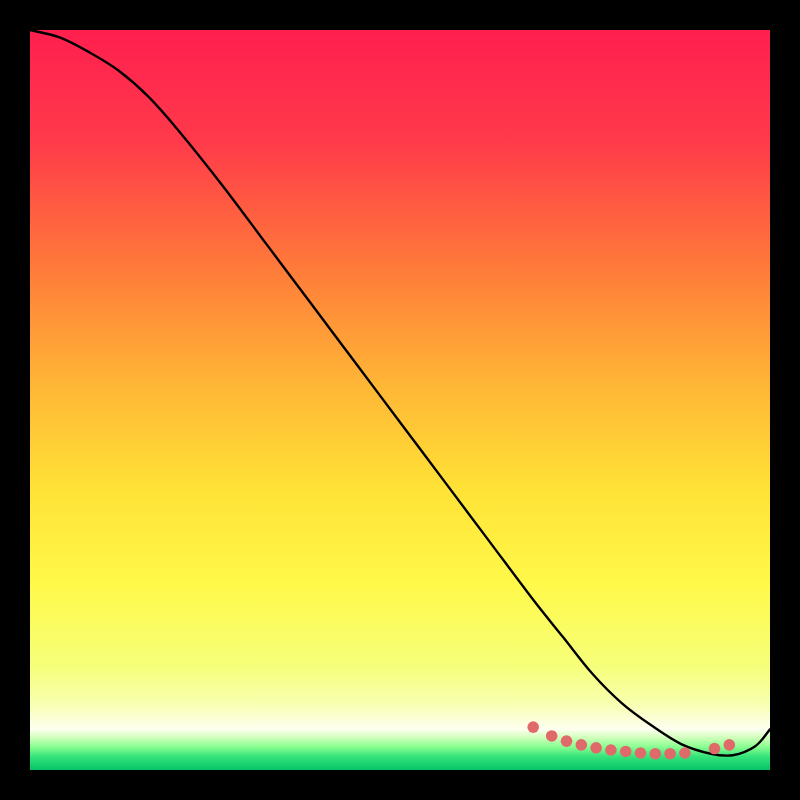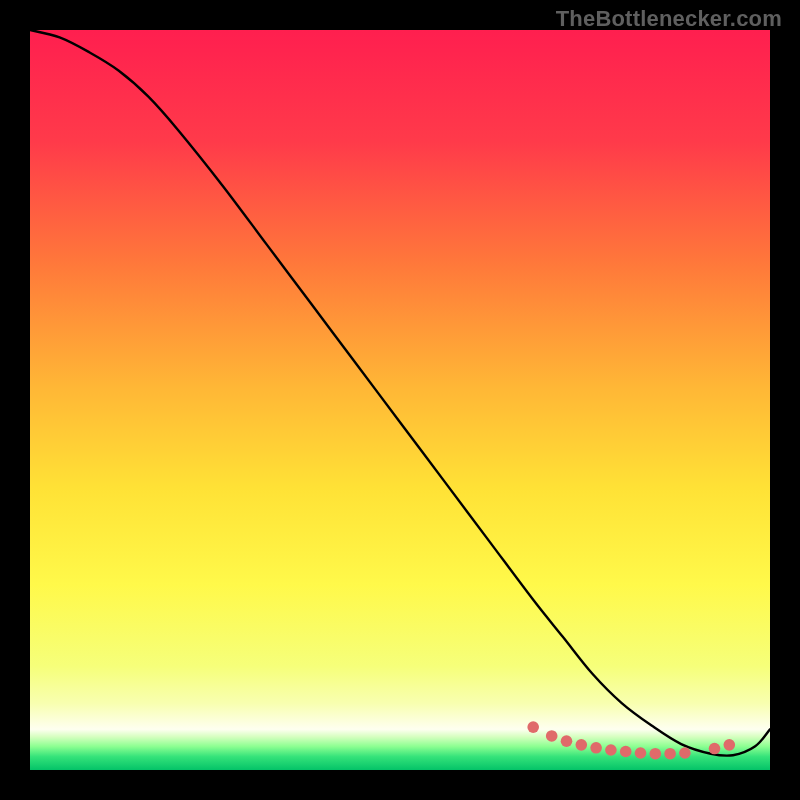--- a/index.html
+++ b/index.html
@@ -44,21 +44,20 @@
     position: absolute;
     inset: 0;
     width: 740px;
     height: 740px;
   }
 </style>
 </head>
 <body>
 
 <div class="stage">
-  <div class="watermark">TheBottlenecker.com</div>
 
   <div class="plot">
     <svg class="gradient" viewBox="0 0 740 740" preserveAspectRatio="none">
       <defs>
         <linearGradient id="bg" x1="0" y1="0" x2="0" y2="1">
             <stop offset="0.00%" stop-color="#ff1f4f"></stop>
             <stop offset="15.00%" stop-color="#ff3a4a"></stop>
             <stop offset="32.00%" stop-color="#ff7a3a"></stop>
             <stop offset="48.00%" stop-color="#ffb636"></stop>
             <stop offset="62.00%" stop-color="#ffe236"></stop>

